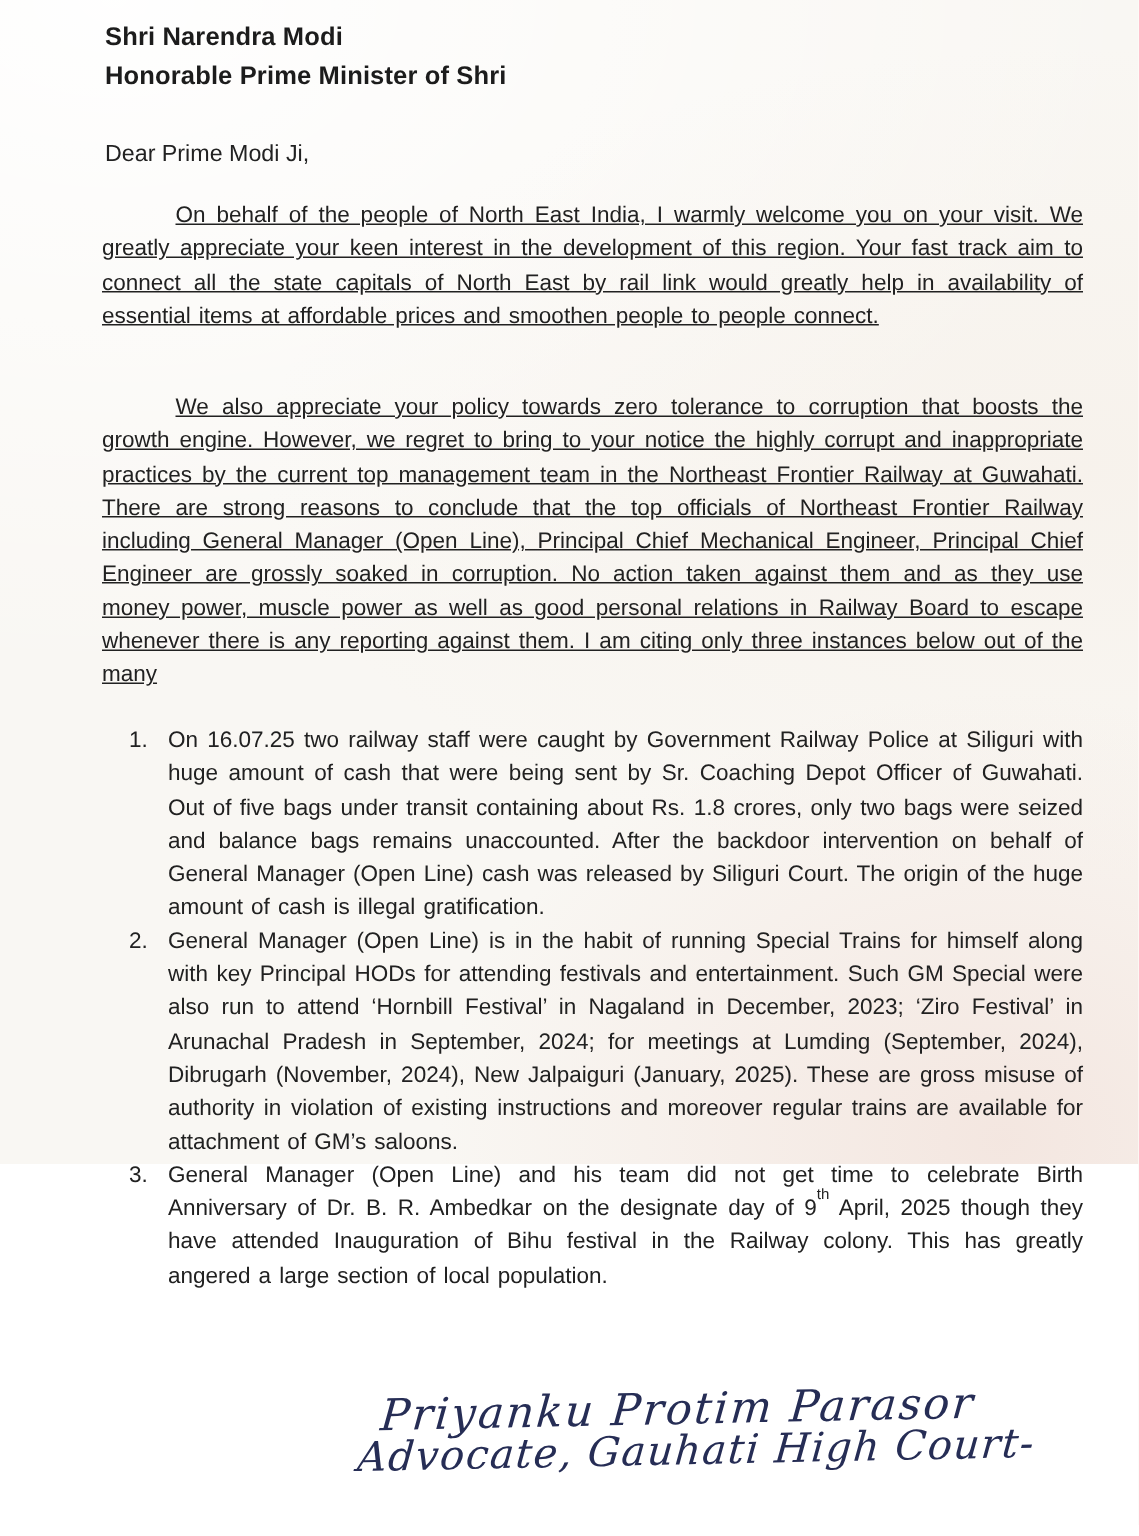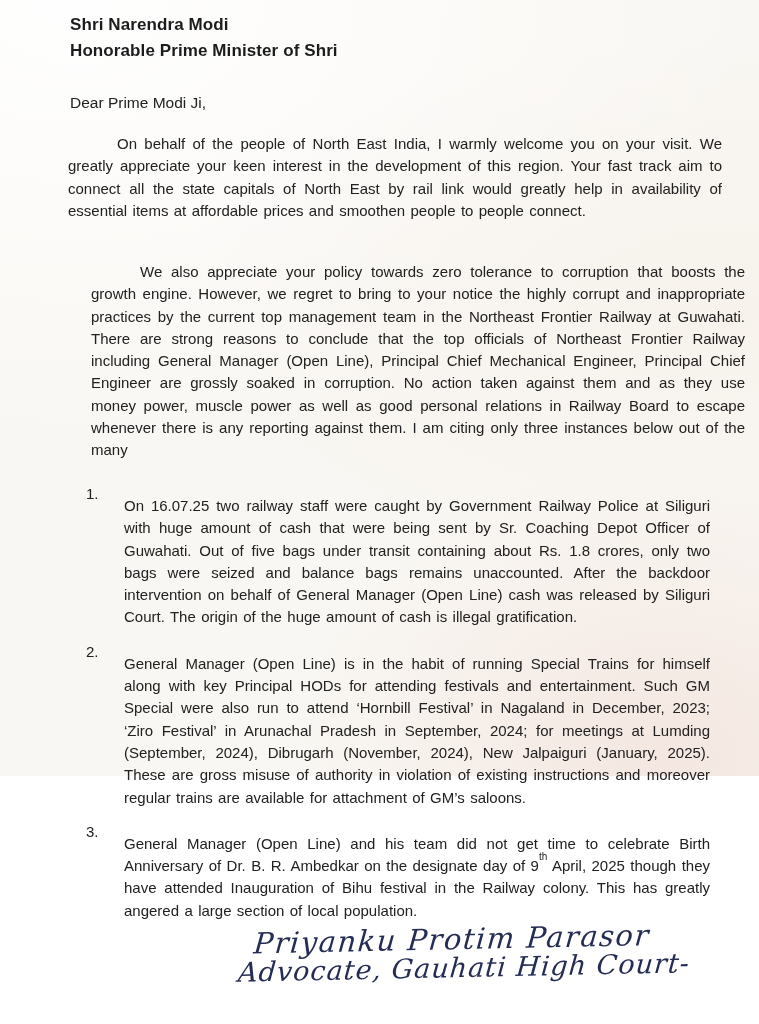--- a/index.html
+++ b/index.html
@@ -42,23 +42,24 @@
     position: absolute;
     left: 68px;
     width: 654px;
     margin: 0;
     font-size: 15px;
     line-height: 22.3px;
     text-align: justify;
     text-indent: 49px;
     color: #212121;
     word-spacing: 1.2px;
+    text-decoration: underline;
   }
   .para-1 { top: 133px; }
-  .para-2 { top: 261px; margin-left: 23px; }
+  .para-2 { top: 261px; }
   .instances-list {
     position: absolute;
     left: 86px;
     top: 483px;
     width: 636px;
     margin: 0;
     padding: 0;
     list-style: none;
   }
   .list-item {
@@ -67,21 +68,21 @@
   }
   .item-number {
     flex: none;
     width: 26px;
     font-size: 15px;
     line-height: 22.3px;
     color: #212121;
   }
   .item-text {
     flex: 1;
-    margin: 12px;
+    margin: 0;
     font-size: 15px;
     line-height: 22.3px;
     text-align: justify;
     color: #212121;
     word-spacing: 1.2px;
   }
   .ordinal-sup {
     font-size: 10px;
     line-height: 0;
     position: relative;

